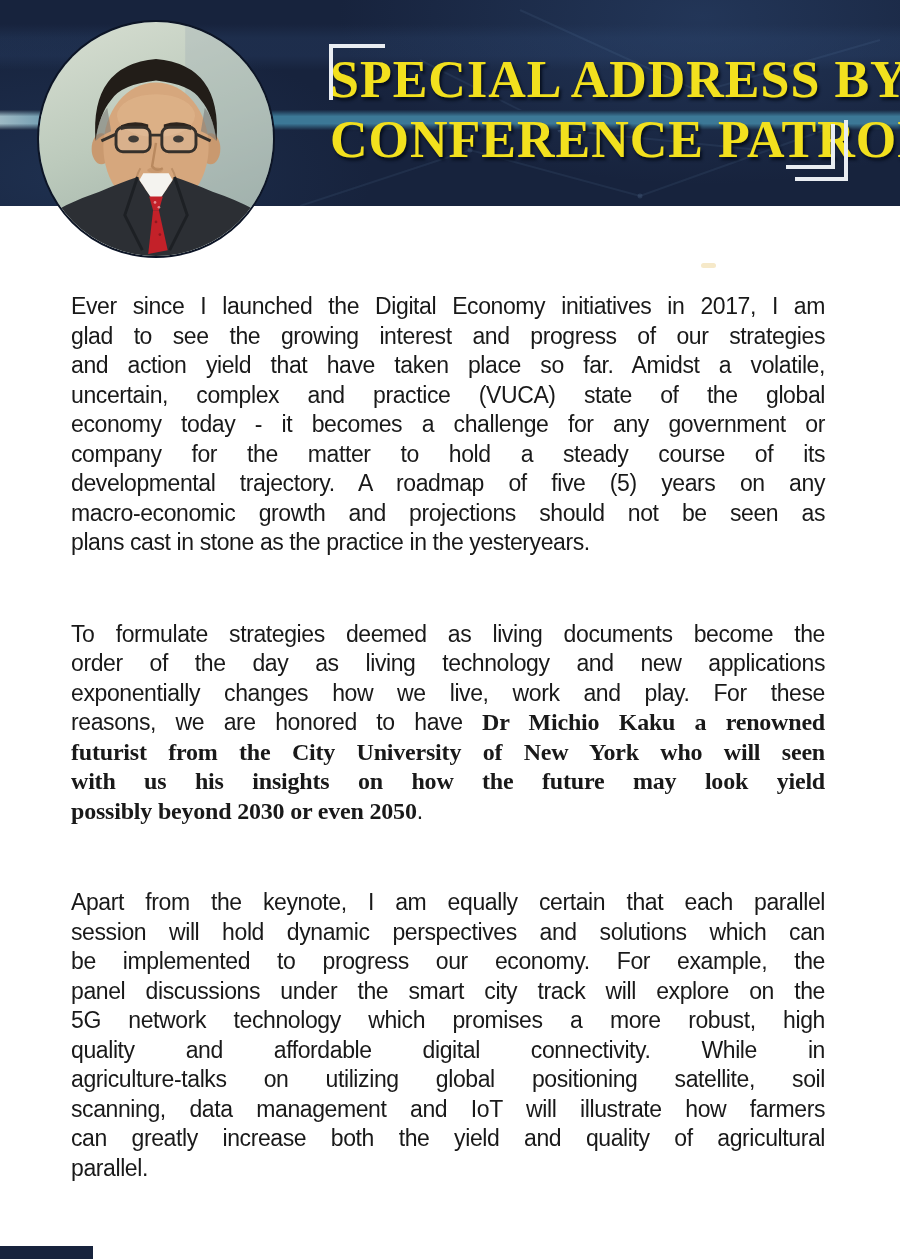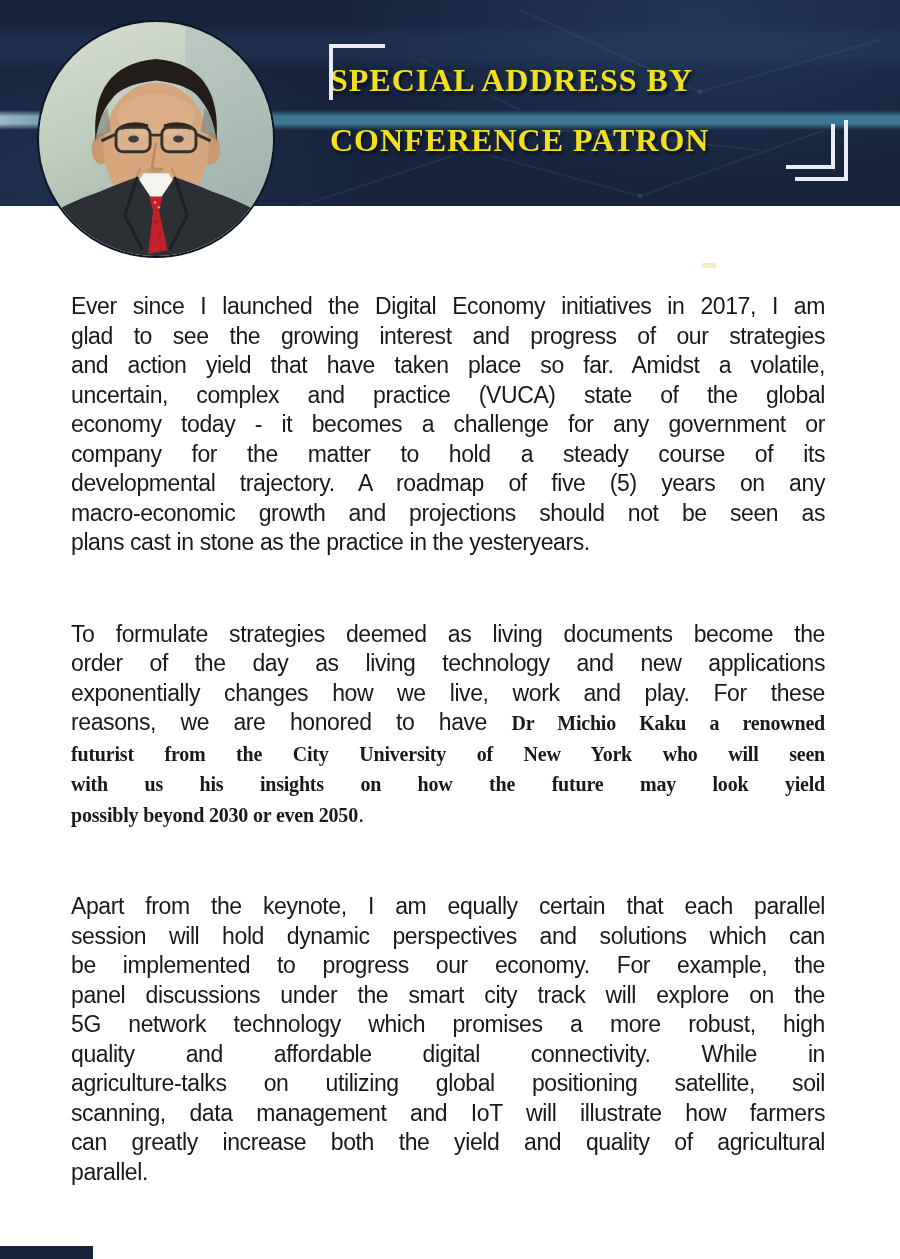--- a/index.html
+++ b/index.html
@@ -11,22 +11,22 @@
           background-color:var(--banner-bg,#17233d);
           background-image:
             radial-gradient(ellipse 520px 240px at 78% 8%, rgba(52,82,128,.40), rgba(23,35,61,0) 70%),
             radial-gradient(ellipse 430px 210px at 8% 85%, rgba(44,72,112,.35), rgba(23,35,61,0) 70%),
             linear-gradient(180deg, rgba(52,82,128,0) 24px, rgba(52,82,128,.22) 38px, rgba(52,82,128,.22) 56px, rgba(52,82,128,0) 70px);}
   .net{position:absolute;left:0;top:0;}
   .stripe{position:absolute;left:0;top:110px;width:900px;height:20px;
           background:
             linear-gradient(180deg, rgba(23,35,61,.95) 0%, rgba(23,35,61,0) 32%, rgba(23,35,61,0) 68%, rgba(23,35,61,.95) 100%),
             linear-gradient(90deg, #9db9c4 0px, #5a8ea6 70px, var(--stripe,#3c7896) 170px, var(--stripe,#3c7896) 100%);}
-  .title{position:absolute;left:330px;top:50px;width:490px;
-         font-family:"Liberation Serif",serif;font-weight:700;font-size:32px;line-height:60px;
+  .title{position:absolute;left:330px;top:50px;width:490px;text-align:center;
+         font-family:"Liberation Serif",serif;font-weight:700;font-size:52px;line-height:60px;
          letter-spacing:1px;color:var(--title,#f2e01e);
          text-shadow:2px 3px 3px rgba(4,10,24,.85);white-space:nowrap;}
   .bracket-tl{position:absolute;left:329px;top:44px;width:52px;height:52px;
               border-top:4px solid #e9edf2;border-left:4px solid #e9edf2;}
   .bracket-br-outer{position:absolute;left:795px;top:120px;width:49px;height:57px;
               border-right:4px solid #e9edf2;border-bottom:4px solid #e9edf2;}
   .bracket-br-inner{position:absolute;left:786px;top:124px;width:45px;height:41px;
               border-right:4px solid #e9edf2;border-bottom:4px solid #e9edf2;}
 
   
@@ -37,21 +37,21 @@
   .accent-dash{position:absolute;left:701px;top:263px;width:15px;height:5px;border-radius:3px;
                background:var(--accent-dash,#f6e9c9);}
 
   
   .body-text{position:absolute;left:71px;top:284px;width:754px;color:var(--text,#191919);}
   .para{margin:8px 0 62px 0;}
   .para:last-child{margin-bottom:0;}
   .tline{font-size:23px;line-height:29.5px;letter-spacing:-0.4px;
          text-align:justify;text-align-last:justify;}
   .tline.last{text-align-last:left;}
-  .bold-serif{font-family:"Liberation Serif",serif;font-weight:700;font-size:20px;letter-spacing:-0.2px;}
+  .bold-serif{font-family:"Liberation Serif",serif;font-weight:700;font-size:24px;letter-spacing:-0.2px;}
 
   
   .footer-bar{position:absolute;left:0;top:1246px;width:93px;height:13px;
               background:var(--footer-bar,#17233d);}
 </style>
 </head>
 <body>
 
 <div class="page">
 

